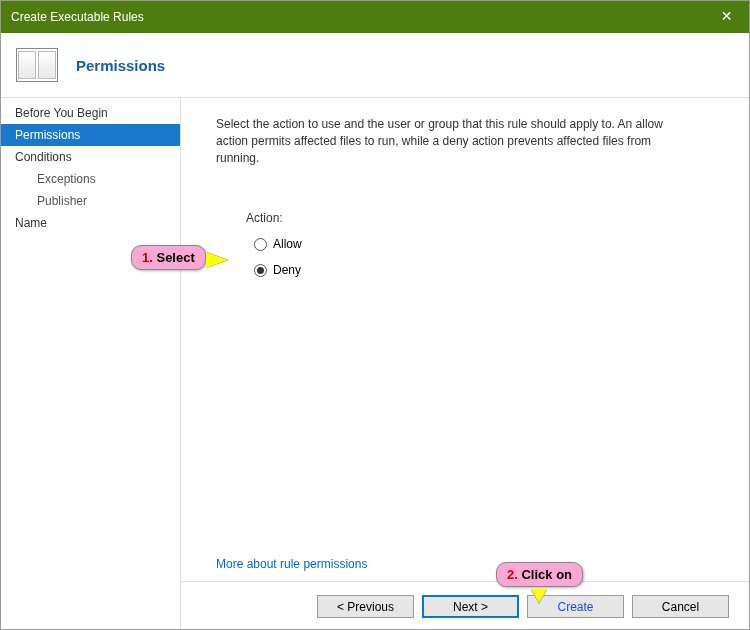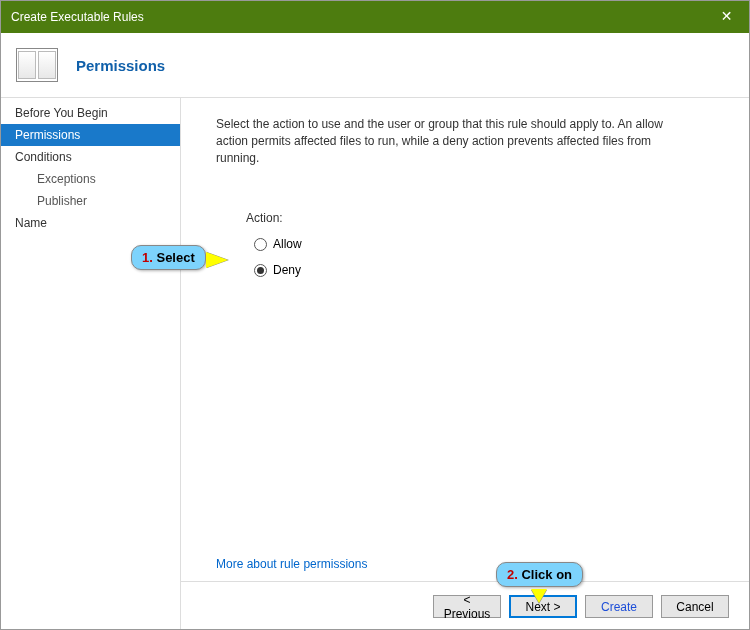--- a/index.html
+++ b/index.html
@@ -24,25 +24,25 @@
   .radio-row { display: flex; align-items: center; font-size: 12px; margin: 12px 0 4px 8px; }
   .radio { width: 13px; height: 13px; border: 1px solid #555; border-radius: 50%; margin-right: 6px; position: relative; display:inline-block; }
   .radio.checked::after { content:""; position:absolute; left:2px; top:2px; width:7px; height:7px; border-radius:50%; background:#333; }
   .group-block { margin-top: 35px; margin-left: 30px; }
   .group-row { display: flex; gap: 25px; margin-top: 4px; }
   .group-input { width: 250px; height: 23px; border: 1px solid #999; background: #f0f0f0; font-size: 12px; padding: 2px 6px; color: #555; }
   .btn { height: 23px; border: 1px solid #999; background: #e6e6e6; font-size: 12px; padding: 0 14px; cursor: default; }
   .btn.select { width: 180px; }
   .link { color: #0066cc; font-size: 12px; position: absolute; left: 35px; bottom: 60px; }
   .footer { position: absolute; bottom: 0; left: 0; right: 0; height: 50px; border-top: 1px solid #ddd; display:flex; justify-content:flex-end; align-items:center; padding-right: 20px; gap: 8px; background:#fff; }
-  .footer .btn { width: 68px; height: 23px; display:flex; align-items:center; justify-content:center; }
+  .footer .btn { width: 97px; height: 23px; display:flex; align-items:center; justify-content:center; }
   .btn.primary { border: 2px solid #0078d7; background: #e6e6e6; }
   .btn.disabled { color: #1d4ed8; }
   
-  .callout { position: absolute; background: #7dd3fc; border: 1px solid #888; border-radius: 10px; padding: 4px 10px; font-size: 13px; font-weight: bold; color: #000; box-shadow: 1px 1px 3px rgba(0,0,0,.3); white-space: nowrap; pointer-events:none; }
+  .callout { position: absolute; background: #f9a8d4; border: 1px solid #888; border-radius: 10px; padding: 4px 10px; font-size: 13px; font-weight: bold; color: #000; box-shadow: 1px 1px 3px rgba(0,0,0,.3); white-space: nowrap; pointer-events:none; }
   .callout .num { color: #c00000; }
   .callout.c1 { top: 244px; left: 130px; }
   .callout.c2 { top: 561px; left: 495px; }
   .tail { position:absolute; width:0; height:0; pointer-events:none; }
   .tail.t1 { top: 251px; left: 205px; border-top: 8px solid transparent; border-bottom: 8px solid transparent; border-left: 22px solid #ffff00; filter: drop-shadow(1px 0 0 #888); }
   .tail.t2 { top: 588px; left: 530px; border-left: 8px solid transparent; border-right: 8px solid transparent; border-top: 14px solid #ffff00; filter: drop-shadow(0 1px 0 #888); }
 </style>
 </head>
 <body>
 

